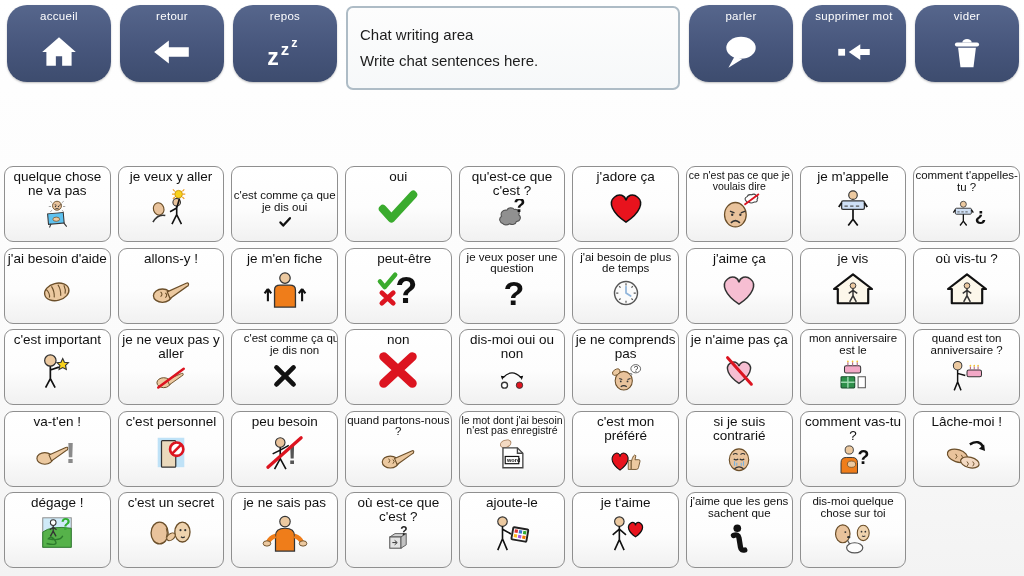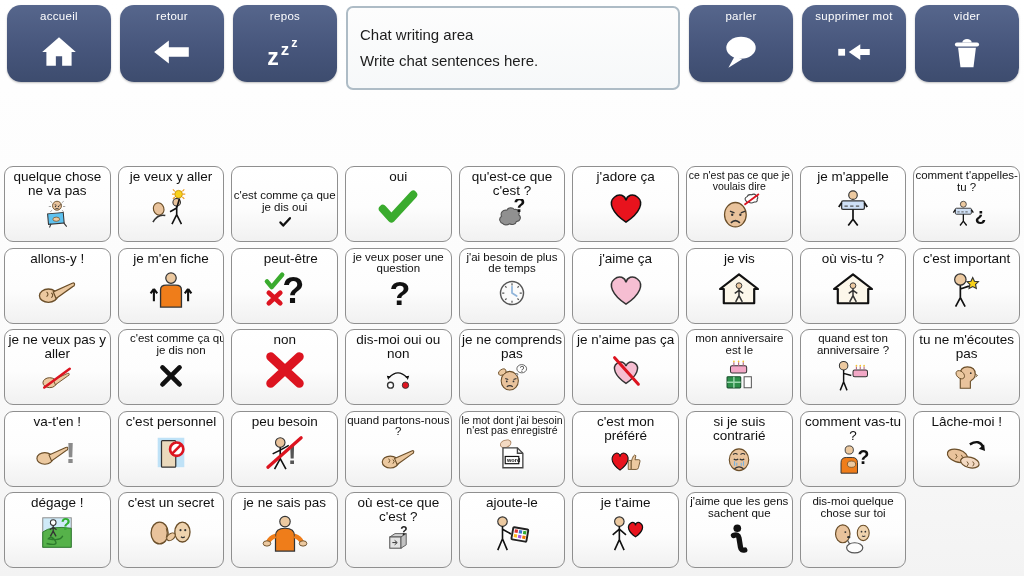--- a/index.html
+++ b/index.html
@@ -1,20 +1,20 @@
 <!DOCTYPE html>
 <html><head>
 <meta charset="utf-8">
 <style>
   html,body{margin:0;padding:0;background:#e9e9e9;}
   .app{position:relative;width:1024px;height:576px;background:linear-gradient(180deg,#ffffff 0%,#fbfbfb 60%,#f3f3f3 100%);
        font-family:"Liberation Sans",sans-serif;overflow:hidden;}
   
   .toolbar{position:absolute;top:5px;left:7px;right:5px;height:78px;display:flex;gap:9px;}
-  .tb-btn{width:104px;height:77px;border-radius:14px;flex:0 0 auto;
+  .tb-btn{width:104px;height:77px;border-radius:20px;flex:0 0 auto;
           background:linear-gradient(180deg,#56668c 0%,#47567c 55%,#3d4c6e 100%);
           box-shadow:0 1px 2px rgba(0,0,0,.25);
           display:flex;flex-direction:column;align-items:center;padding-top:5px;box-sizing:border-box;cursor:pointer;}
   .tb-label{color:#fff;font-size:11.5px;line-height:1.1;text-align:center;letter-spacing:.3px;}
   .tb-icon{flex:1;display:flex;align-items:center;justify-content:center;width:100%;}
   .tb-icon svg{width:54px;height:42px;}
   .chat{flex:1;height:84px;margin-top:1px;background:linear-gradient(180deg,#fdfdfd,#f6f8f9);
         border:2px solid #aebcc6;border-radius:7px;box-sizing:border-box;
         padding:14px 12px;cursor:text;}
   .chat-line{font-size:15px;color:#1d1d1d;line-height:1.75;}
@@ -190,20 +190,31 @@
               <circle cx="24" cy="7.5" r="4.5" fill="#ecc9a0" stroke="#333" stroke-width="1.2"></circle>
               <rect x="12" y="13.5" width="24" height="9" rx="1.5" fill="#cfe0f6" stroke="#333" stroke-width="1.4"></rect>
               <path d="M15 19h3.5M21 19h3.5M27 19h3.5" stroke="#555" stroke-width="1.4"></path>
               <path d="M24 22.5V33M24 33l-5 6.5M24 33l5 6.5M12 15.5l-3 4.5M36 15.5l3 4.5" stroke="#111" stroke-width="2" fill="none"></path>
             </g>
             <text x="33" y="31" font-size="22" font-weight="bold" fill="#111">¿</text>
           </svg>
         </div>
       </div>
       <div class="cell">
+        <div class="cell-label" style="font-size: 13.5px;">j'ai besoin d'aide</div>
+        <div class="cell-icon">
+          <svg viewBox="0 0 48 40" aria-hidden="true">
+            <g transform="rotate(-14 24 24)">
+              <ellipse cx="24" cy="23" rx="13" ry="9" fill="#ecc9a0" stroke="#6b4f2a" stroke-width="1.4"></ellipse>
+              <path d="M14 18q3 5 1 9M20 16q2 6 0 12M27 16q2 6 0 12M33 18q1 5-1 9" stroke="#6b4f2a" stroke-width="1.2" fill="none"></path>
+            </g>
+          </svg>
+        </div>
+      </div>
+      <div class="cell">
         <div class="cell-label" style="font-size: 13.5px;">allons-y !</div>
         <div class="cell-icon">
           <svg viewBox="0 0 48 40" aria-hidden="true">
             <ellipse cx="15" cy="27" rx="9.5" ry="7" fill="#ecc9a0" stroke="#6b4f2a" stroke-width="1.4"></ellipse>
             <path d="M20 23 40 14q2.5-1 2.5 1t-2 2.5L23 30Z" fill="#ecc9a0" stroke="#6b4f2a" stroke-width="1.3"></path>
             <path d="M13 23q3 2.5 0 5M18 24q3 2.5 0 5" stroke="#6b4f2a" stroke-width="1.1" fill="none"></path>
           </svg>
         </div>
       </div>
       <div class="cell">
@@ -366,31 +377,20 @@
         <div class="cell-label" style="font-size: 11.5px;">quand est ton anniversaire ?</div>
         <div class="cell-icon">
           <svg viewBox="0 0 48 40" aria-hidden="true">
             <circle cx="13" cy="9" r="5" fill="#ecc9a0" stroke="#333" stroke-width="1.2"></circle>
             <path d="M13 14v14M13 28l-4 10M13 28l4 10M13 18l9 2.5" stroke="#111" stroke-width="1.7" fill="none"></path>
             <rect x="24" y="14" width="17" height="8" rx="2" fill="#f2a8c6" stroke="#333" stroke-width="1.2"></rect>
             <path d="M28 14v-4M32.5 14v-4M37 14v-4" stroke="#b56a84" stroke-width="1.3"></path>
             <circle cx="28" cy="9" r="1" fill="#f2c12e"></circle>
             <circle cx="32.5" cy="9" r="1" fill="#f2c12e"></circle>
             <circle cx="37" cy="9" r="1" fill="#f2c12e"></circle>
-          </svg>
-        </div>
-      </div>
-      <div class="cell">
-        <div class="cell-label" style="font-size: 13.5px;">tu ne m'écoutes pas</div>
-        <div class="cell-icon">
-          <svg viewBox="0 0 48 40" aria-hidden="true">
-            <path d="M15 35V16q0-9.5 9.5-9.5Q35 6.5 35 16q0 5.5-4.5 8l-2 2v9Z" fill="#e9c39c" stroke="#6b4f2a" stroke-width="1.5"></path>
-            <path d="M35 16l3 2-2.5 2" fill="none" stroke="#6b4f2a" stroke-width="1.3"></path>
-            <ellipse cx="15" cy="17" rx="6.5" ry="4.5" fill="#ecc9a0" stroke="#6b4f2a" stroke-width="1.2" transform="rotate(42 15 17)"></ellipse>
-            <circle cx="29" cy="15" r="1.2" fill="#333"></circle>
           </svg>
         </div>
       </div>
       <div class="cell">
         <div class="cell-label" style="font-size: 13.5px;">va-t'en !</div>
         <div class="cell-icon">
           <svg viewBox="0 0 48 40" aria-hidden="true">
             <g transform="translate(-2,3) scale(.88)">
               <ellipse cx="15" cy="27" rx="9.5" ry="7" fill="#ecc9a0" stroke="#6b4f2a" stroke-width="1.4"></ellipse>
               <path d="M20 23 40 14q2.5-1 2.5 1t-2 2.5L23 30Z" fill="#ecc9a0" stroke="#6b4f2a" stroke-width="1.3"></path>

